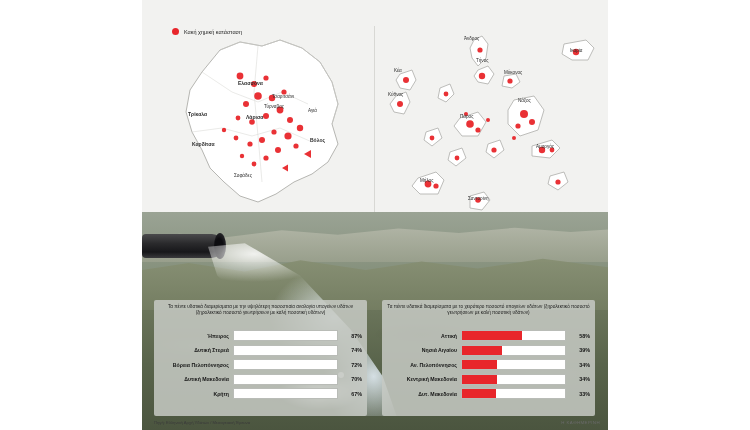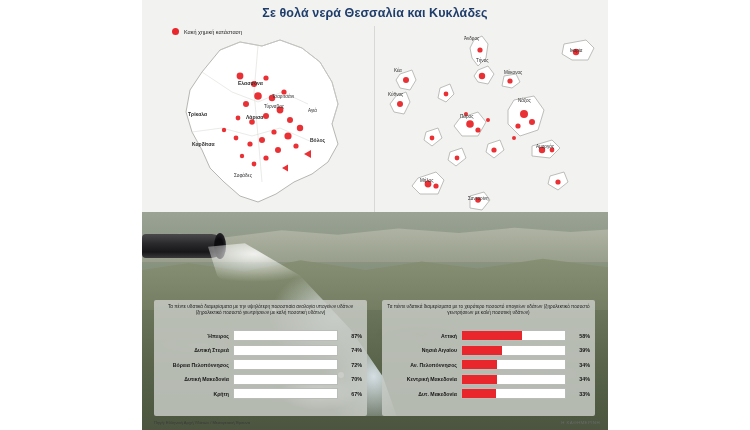--- a/index.html
+++ b/index.html
@@ -203,21 +203,20 @@
     right:8px; top:420px;
     font-size:4.4px; color:#6a6a6a; letter-spacing:0.4px;
   }
 </style>
 </head>
 <body>
 
 <div id="page">
   <div class="frame">
 
-    <div class="title">Σε θολά νερά Θεσσαλία και Κυκλάδες</div>
 
     <div class="legend">
       <span class="legend-dot"></span>
       <span class="legend-label">Κακή χημική κατάσταση</span>
     </div>
 
     <div class="maps">
       <div class="map-divider"></div>
 
       <svg class="map-svg" style="left:20px; top:10px;" width="200" height="185" viewBox="0 0 200 185">

